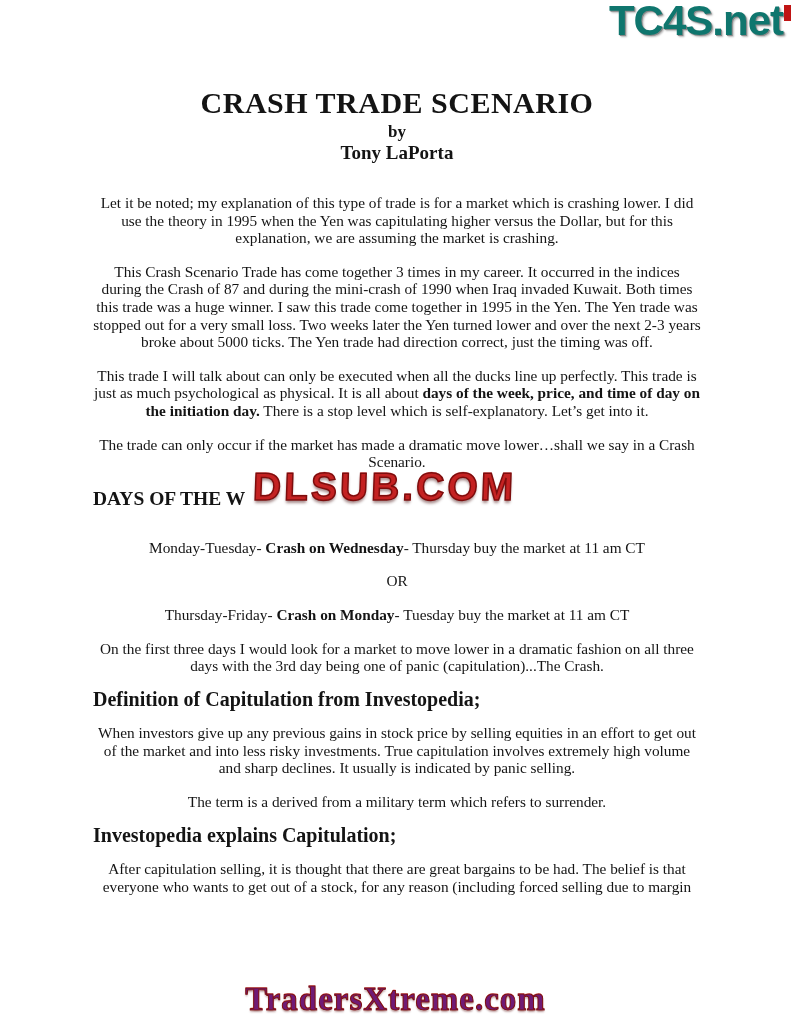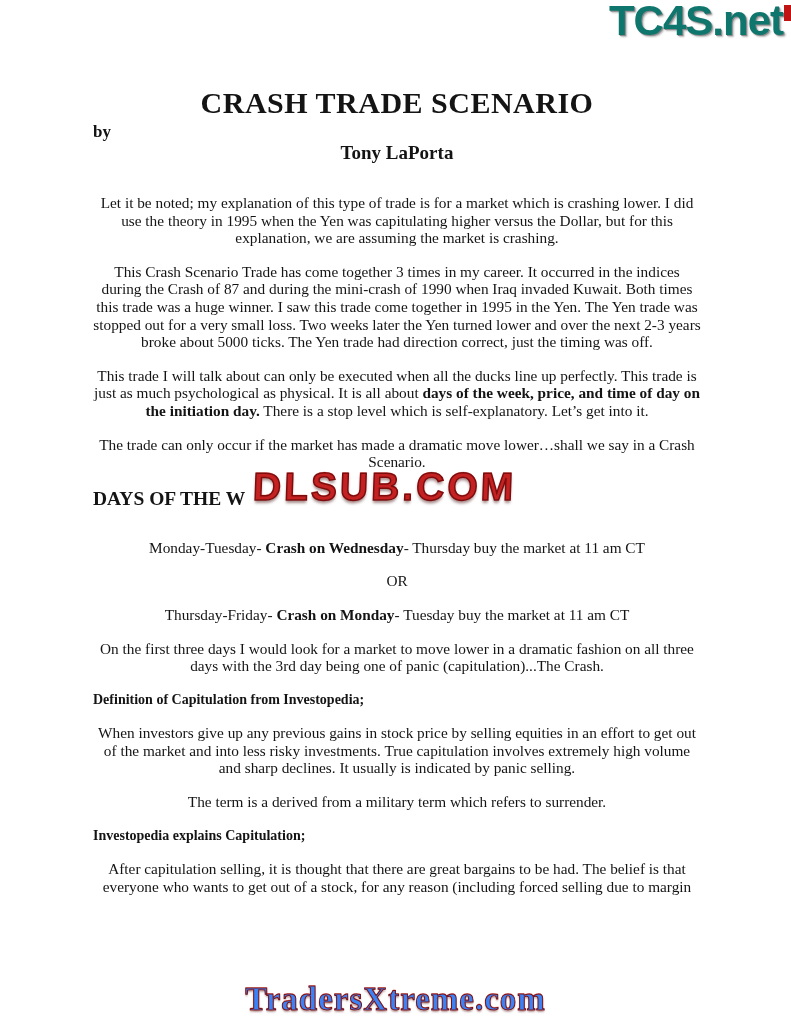--- a/index.html
+++ b/index.html
@@ -28,21 +28,21 @@
   }
 
   
   .doc {
     position:absolute; left:93px; top:82px; width:608px;
   }
   .title {
     text-align:center; font-weight:bold; font-size:30px;
     letter-spacing:0.5px; margin:4px 0 2px 0;
   }
-  .byline { font-weight:bold; font-size:17px; margin:0; }
+  .byline { text-align:center; font-weight:bold; font-size:17px; margin:0; }
   .author { text-align:center; font-weight:bold; font-size:19px; margin:0 0 30px 0; }
 
   p.body-text {
     font-size:15.3px; line-height:17.6px;
     margin:0 0 16px 0;
     text-align:center;
   }
   .bold { font-weight:bold; }
 
   .section-heading {
@@ -58,34 +58,34 @@
     font-family:"Liberation Sans", sans-serif;
     font-weight:bold; font-size:39px; letter-spacing:3px;
     color:#c42222;
     -webkit-text-stroke:1.5px #7d0d0d;
     text-shadow:0 3px 3px rgba(60,0,0,0.45), 0 -1px 0 #ef9090;
     white-space:nowrap;
     transform:skewX(-2deg);
   }
 
   .minor-heading {
-    font-weight:bold; font-size:14px; line-height:17.6px;
+    font-weight:bold; font-size:20px; line-height:17.6px;
     margin:16px 0 16px 0;
   }
 
   
   .tradersx-wrap {
     position:absolute; left:0; bottom:6px; width:791px;
     text-align:center;
   }
   .tradersx {
     display:inline-block;
     font-family:"Liberation Serif", serif;
     font-weight:bold; font-size:33px; letter-spacing:1px;
-    color:#3b82f6;
+    color:#701a75;
     -webkit-text-stroke:1px #7d0d0d;
     text-shadow:0 2px 2px rgba(80,0,0,0.4), 0 -1px 0 #f09a9a;
   }
 </style>
 </head>
 <body>
 
 <div class="page">
 
   <div class="tc4s">TC4S.net</div>

